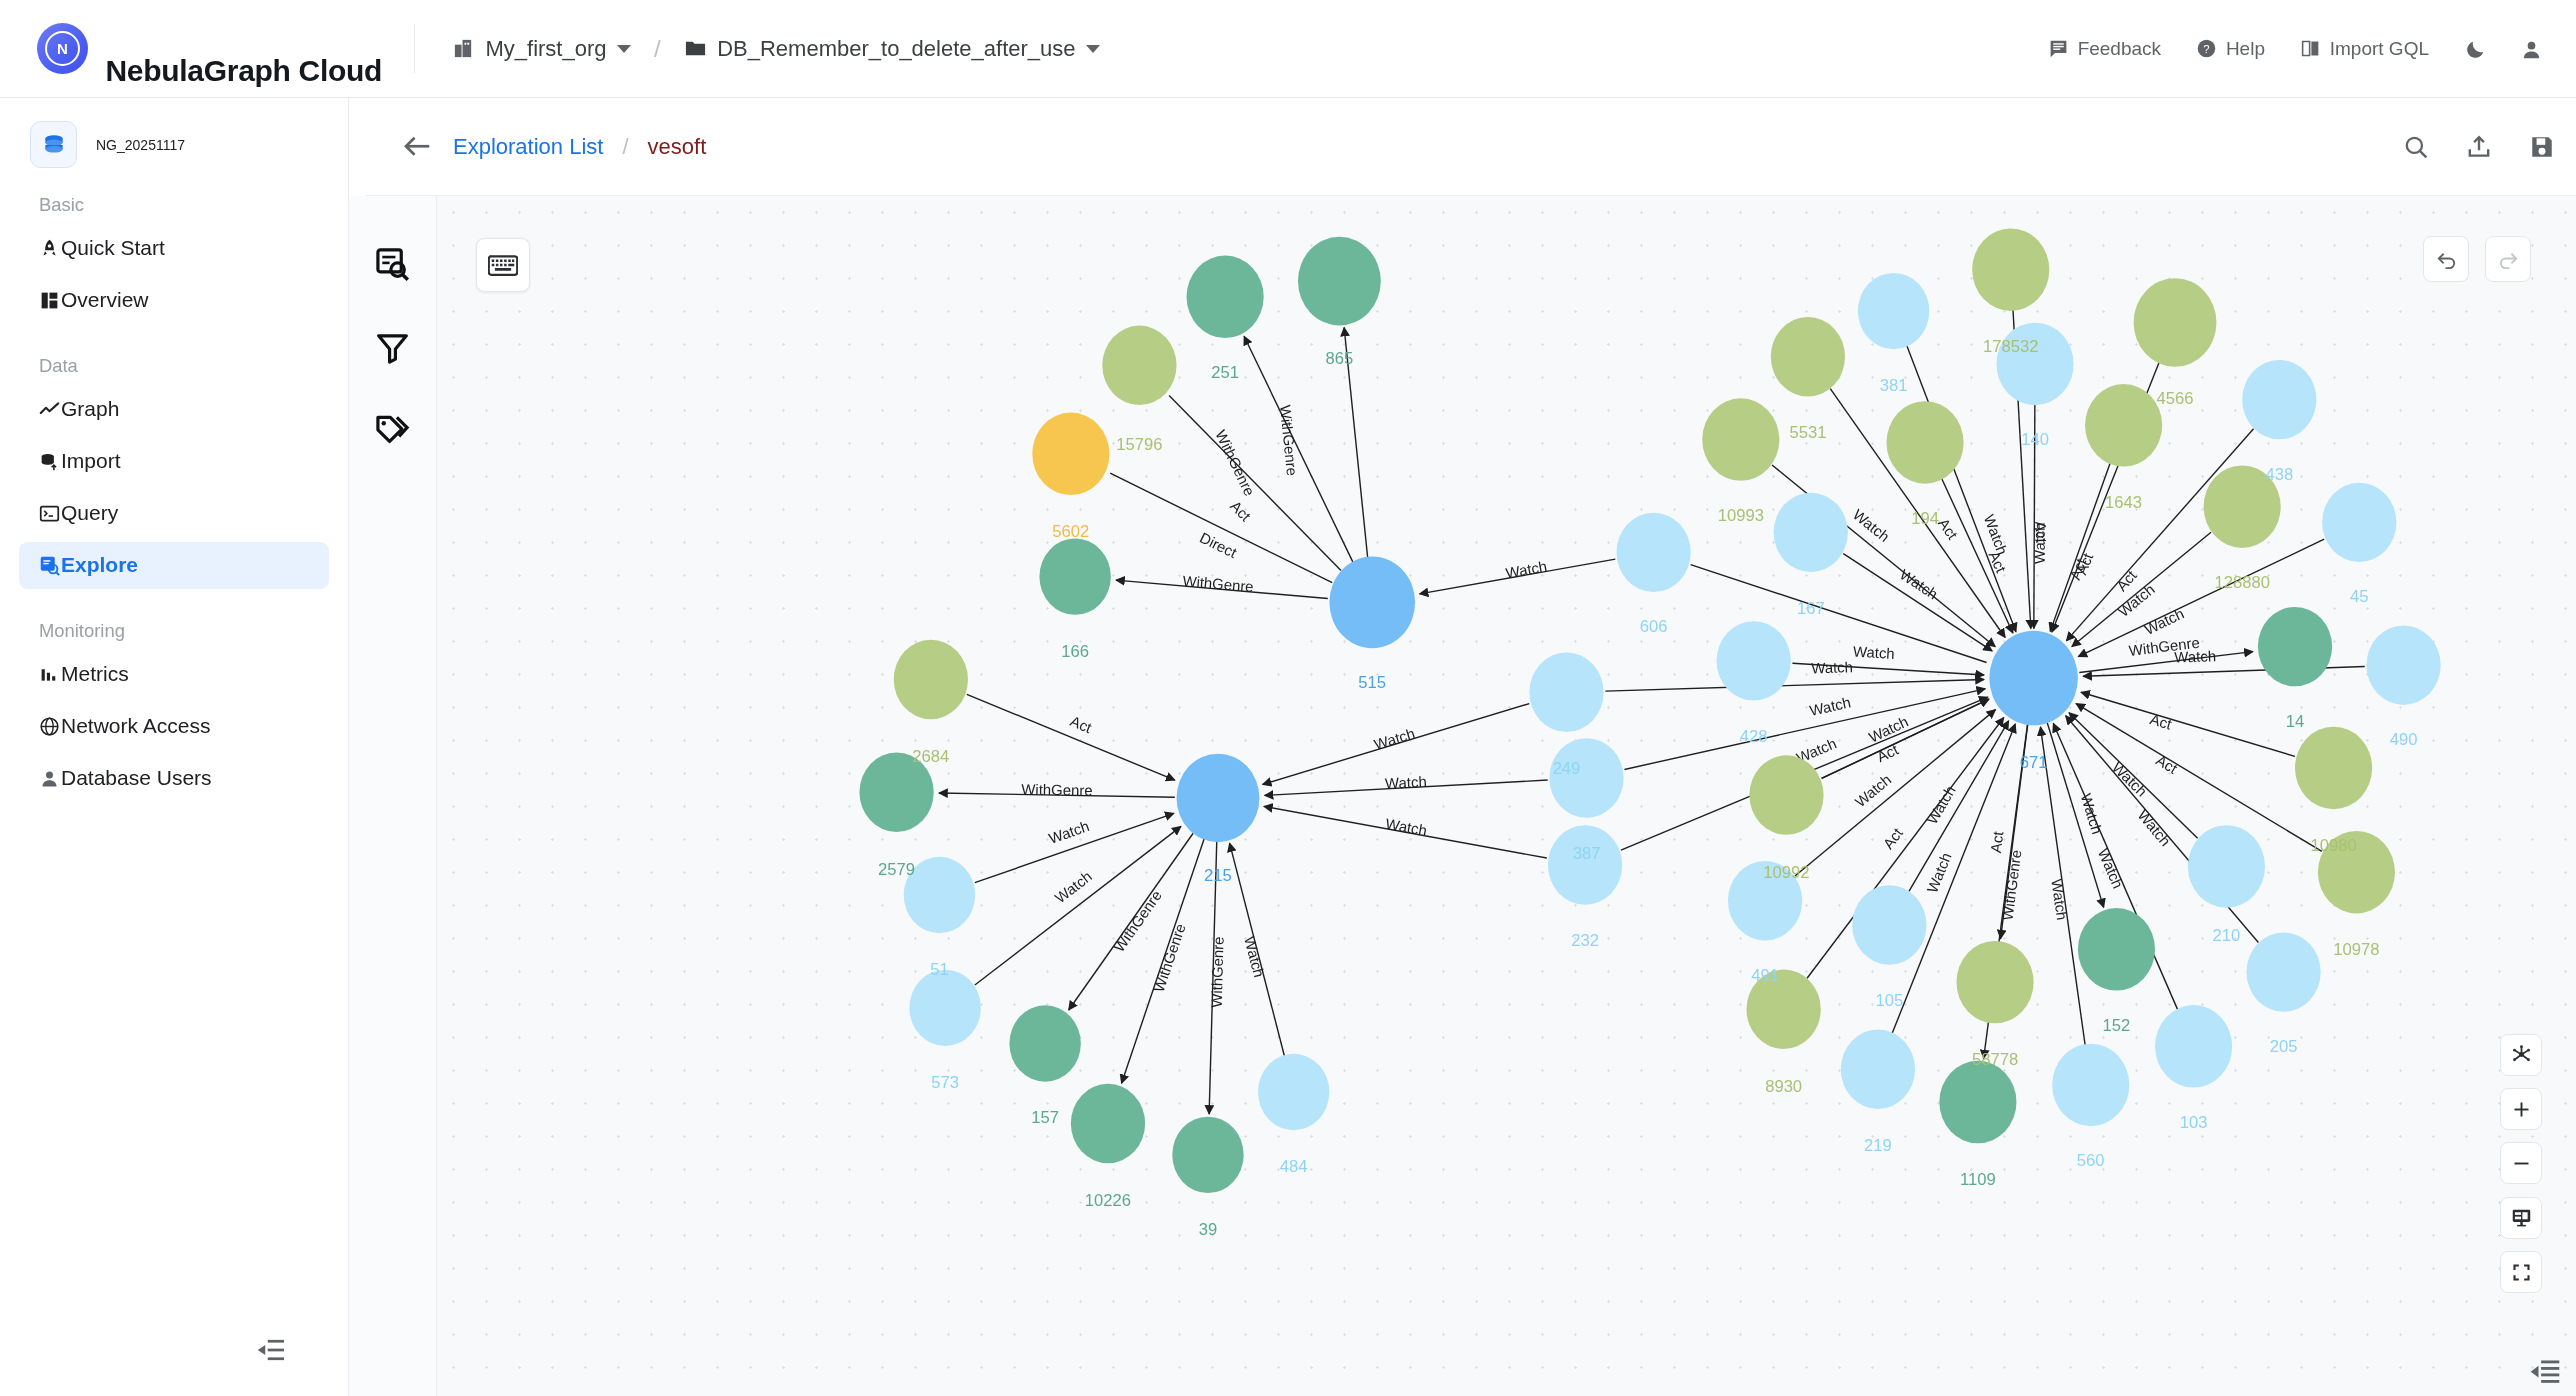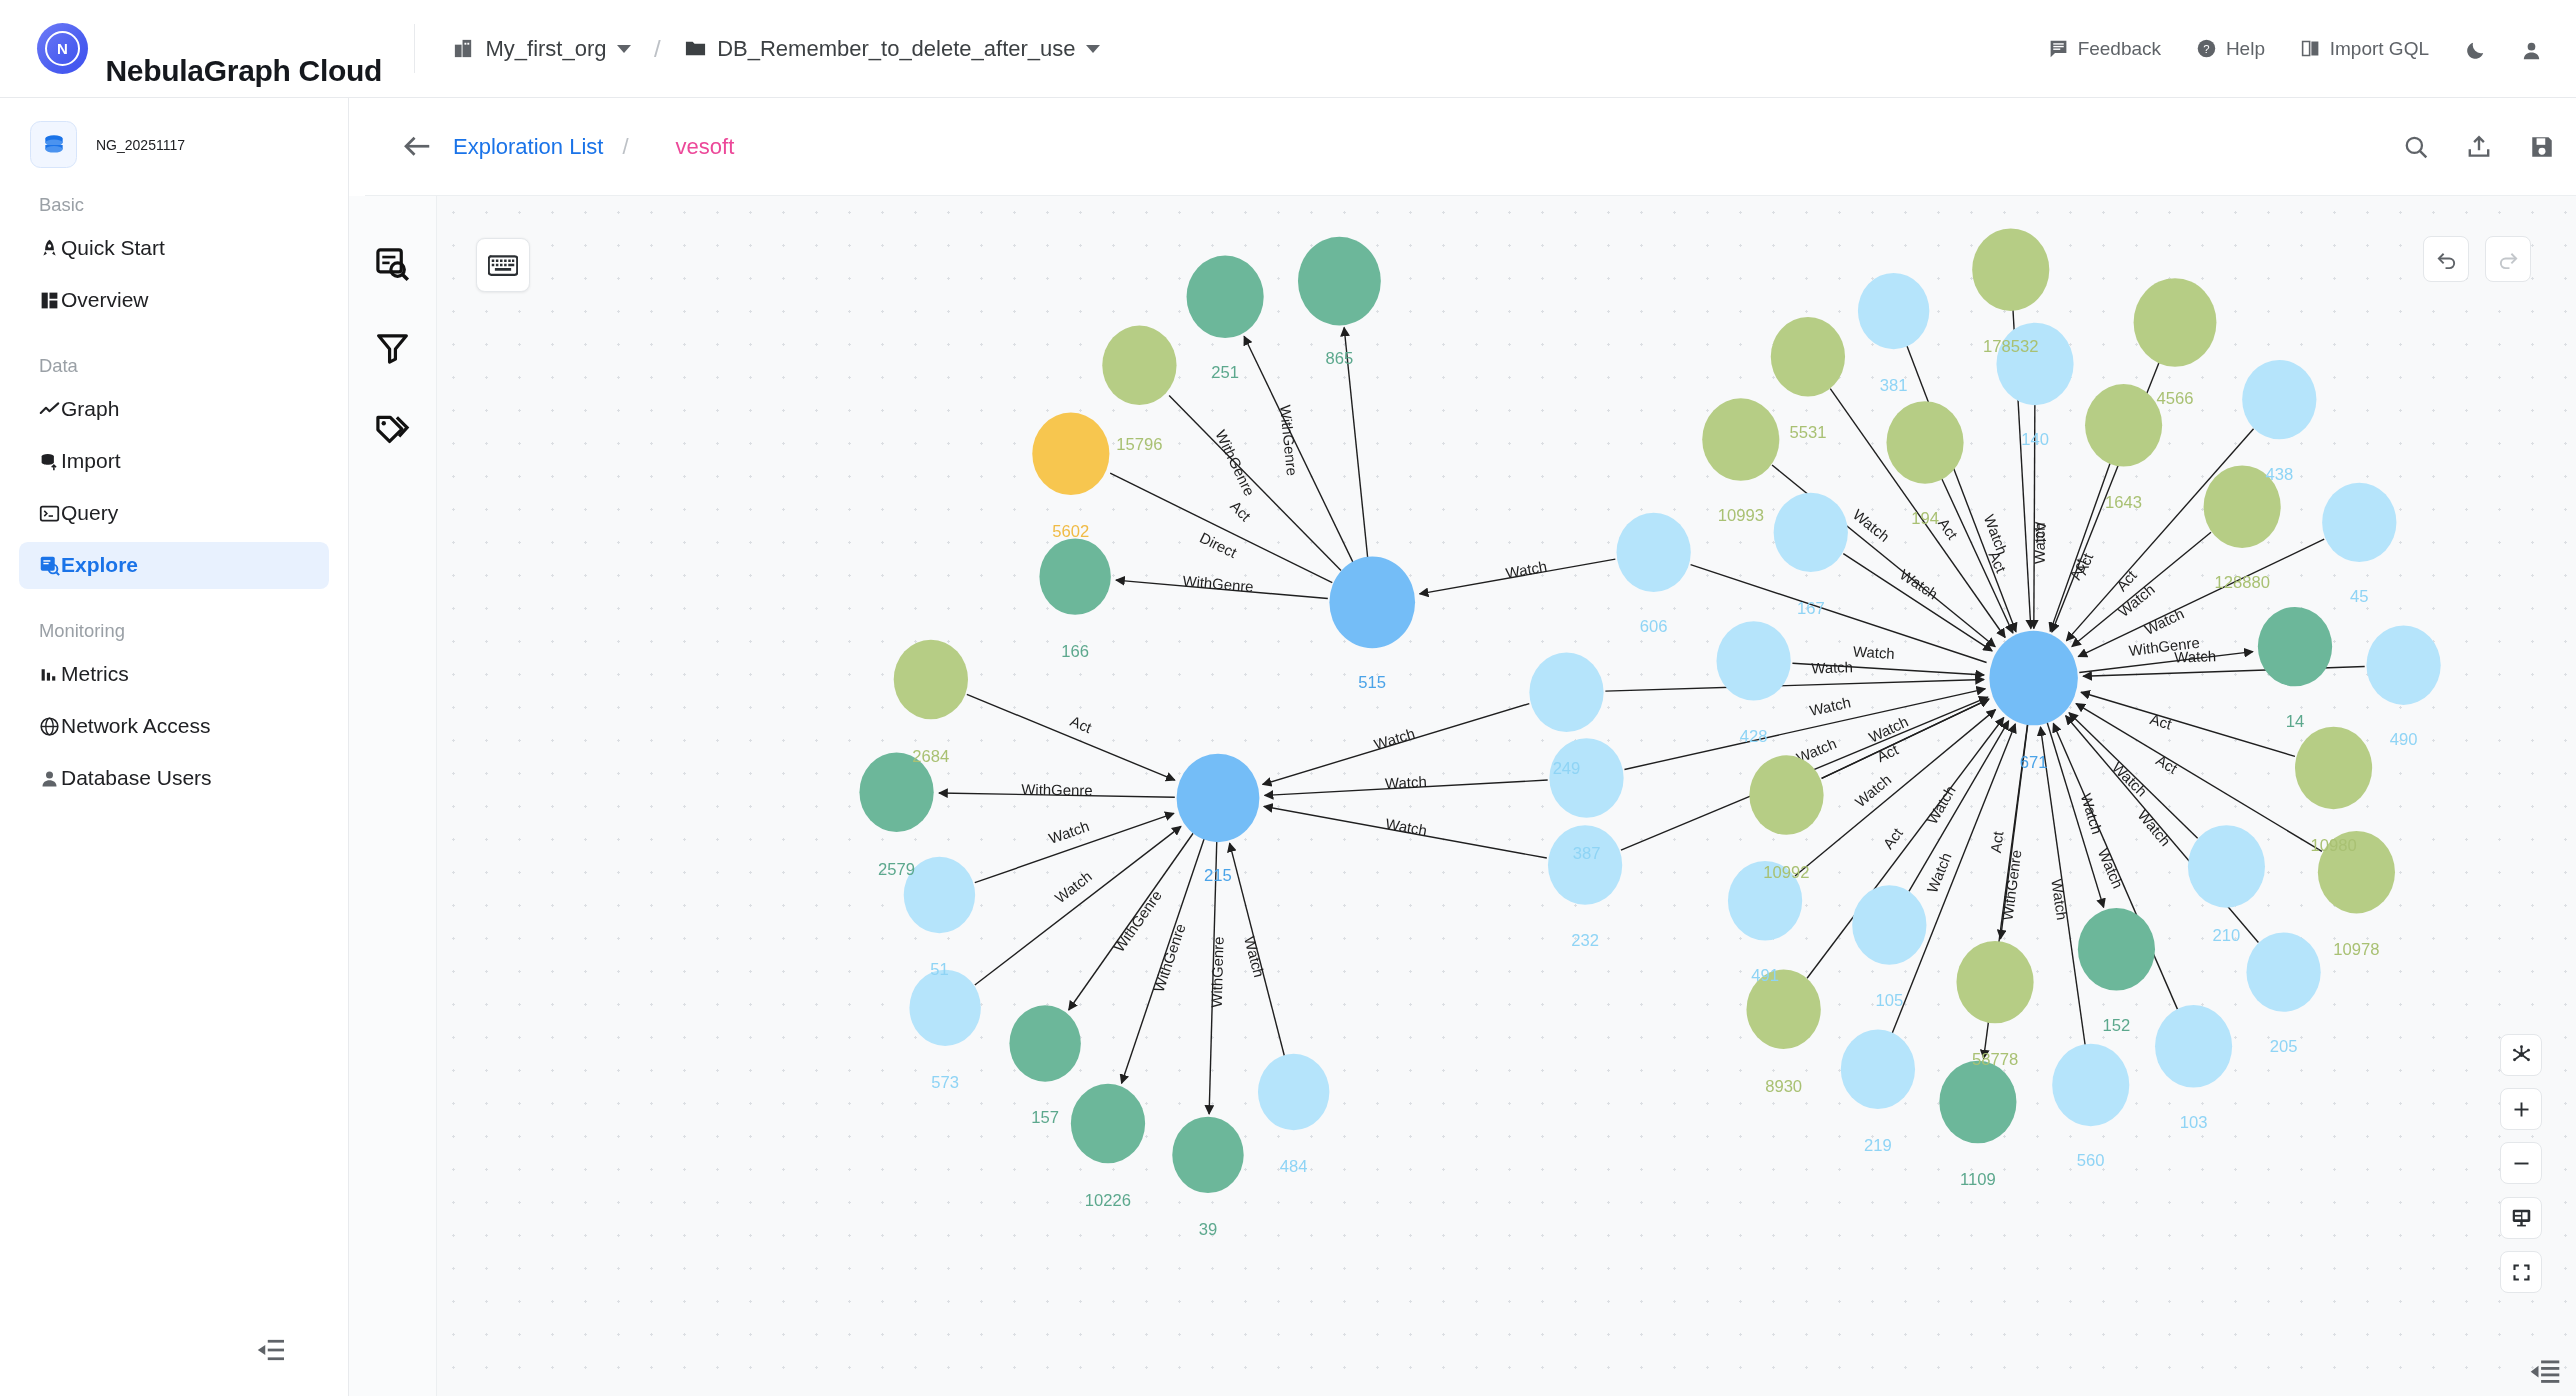--- a/index.html
+++ b/index.html
@@ -38,21 +38,21 @@
   }
   .crumb {
     display: flex; align-items: center; gap: 10.5px; cursor: pointer;
     font-size: 22px; color: #3c4043;
   }
   .crumb-ico { width: 23px; height: 23px; display:inline-block; flex:0 0 auto; }
   .crumb-caret { width:0;height:0;border-left:7px solid transparent;border-right:7px solid transparent;border-top:8px solid #5f6368; }
   #org-crumb { margin-left: 37px; }
   .slash { color:#bdc1c6; font-size: 24px; margin: 0 23px; }
   #topbar-right {
-    margin-left: auto; margin-right: 35px; display: flex; align-items: flex-end; gap: 35px;
+    margin-left: auto; margin-right: 35px; display: flex; align-items: center; gap: 35px;
   }
   .tb-item { display:flex; align-items:center; gap:8.8px; font-size:19px; color:#5f6368; cursor:pointer; }
   .tb-icon { width: 21px; height: 21px; display:inline-block; }
 
   
   #sidebar {
     position: absolute; left: 0; top: 98px; width: 349px; height: 1299px;
     background: #ffffff; border-right: 0.9px solid #e8eaed;
   }
   #db-row { display:flex; align-items:center; gap:19px; padding: 23px 0 0 30px; }
@@ -75,21 +75,21 @@
 
   
   #main { position:absolute; left: 349px; top: 98px; width: 2227px; height: 1299px; background:#fff; }
   #subheader {
     position:absolute; left:16px; top:0; width:2227px; height:98px;
     display:flex; align-items:center; border-bottom: 0.9px solid #eceff1; background:#fff;
   }
   #back-arrow { margin-left: 37px; width: 30px; height: 24.5px; cursor:pointer; }
   #bc-link { margin-left: 21px; font-size: 22px; color:#1a73e8; cursor:pointer; }
   #bc-sep { margin: 0 19px; color:#bdc1c6; font-size: 22px; }
-  #bc-current { font-size: 22px; color:#ec4899;margin-left:28px; }
+  #bc-current { font-size: 22px; color:#7f1d1d; }
   #subheader-actions { margin-left:auto; margin-right: 37px; display:flex; align-items:center; gap: 37px; }
   .sh-ico { width: 26px; height: 26px; cursor:pointer; }
 
   
   #rail {
     position:absolute; left:0; top:98px; width: 88px; height: 1200px;
     background:#fafbfc; border-right:0.9px solid #eceff1;
     display:flex; flex-direction:column; align-items:center; padding-top: 49px; gap: 44px;
   }
   .rail-btn { width:39px; height:39px; cursor:pointer; display:flex;align-items:center;justify-content:center; }

